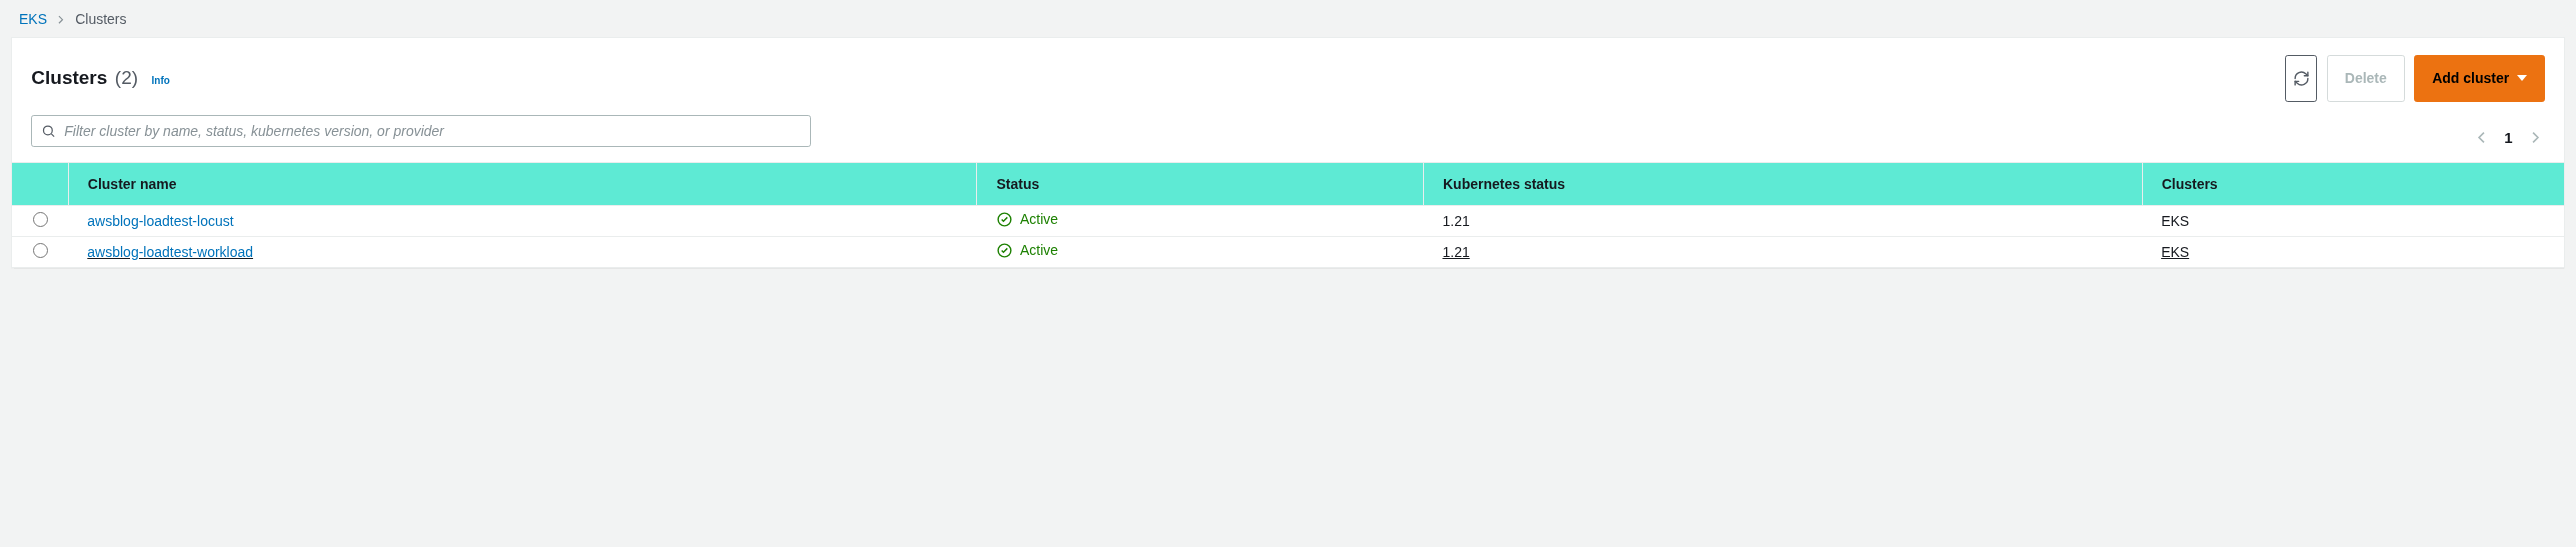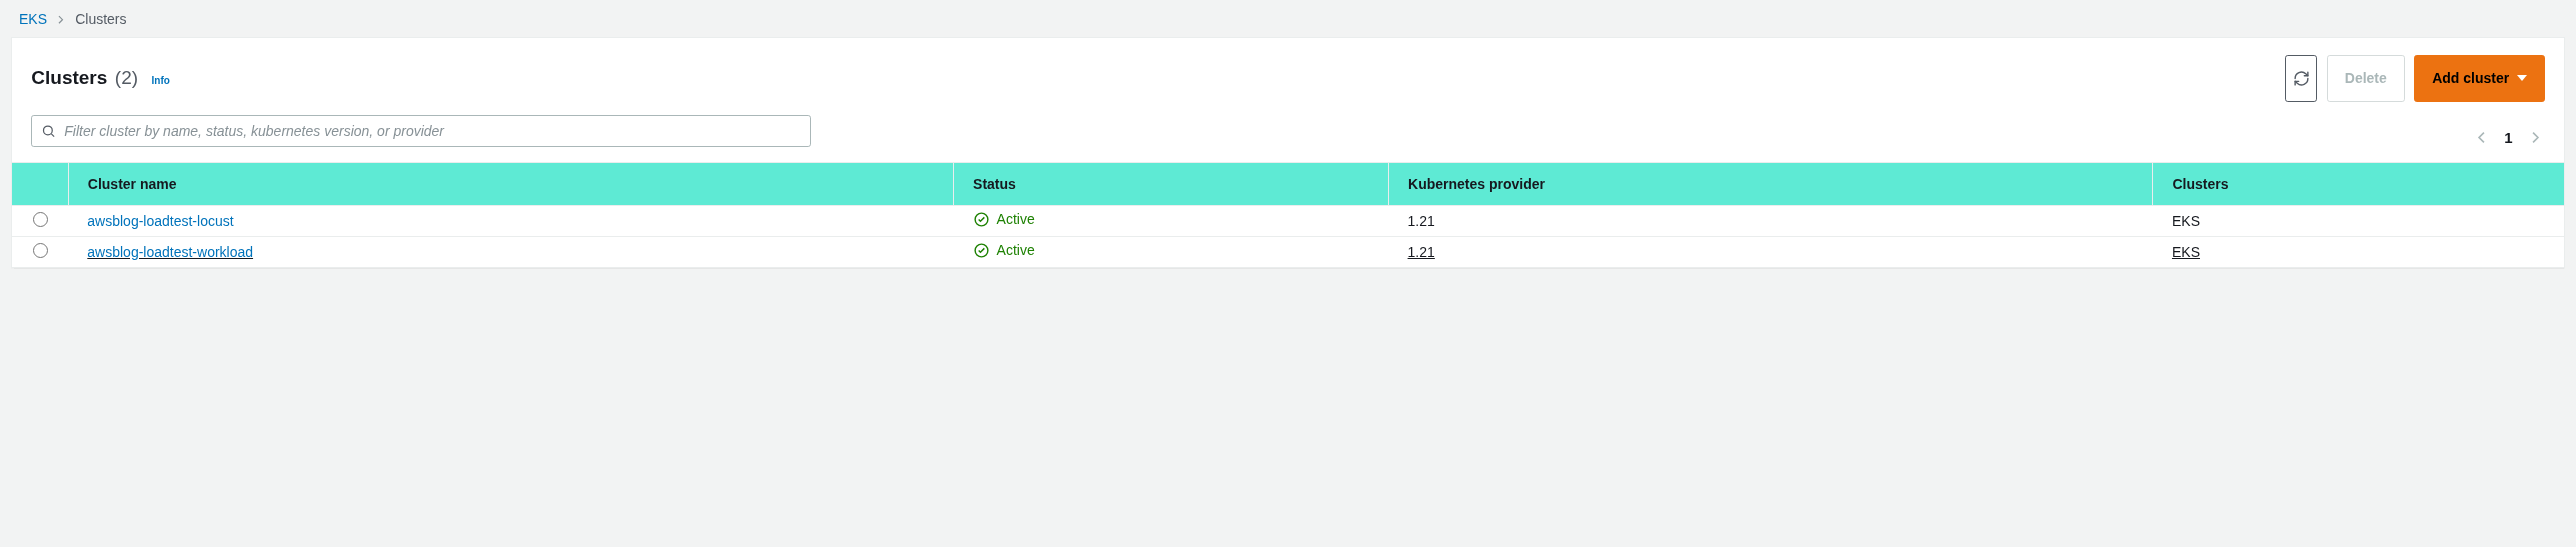--- a/index.html
+++ b/index.html
@@ -199,21 +199,21 @@
         </span>
       </div>
     </div>
 
     <table>
       <thead>
         <tr>
           <th class="col-radio"></th>
           <th class="divider-left">Cluster name</th>
           <th class="divider-left">Status</th>
-          <th class="divider-left">Kubernetes provider</th>
+          <th class="divider-left">Kubernetes status</th>
           <th class="divider-left">Clusters</th>
         </tr>
       </thead>
       <tbody>
         <tr>
           <td class="col-radio"><input type="radio" name="sel" style=""></td>
           <td><a class="cluster-link">awsblog-loadtest-locust</a></td>
           <td>
             <span class="status">
               <svg viewBox="0 0 24 24" fill="none" stroke="#1d8102" stroke-width="2">

